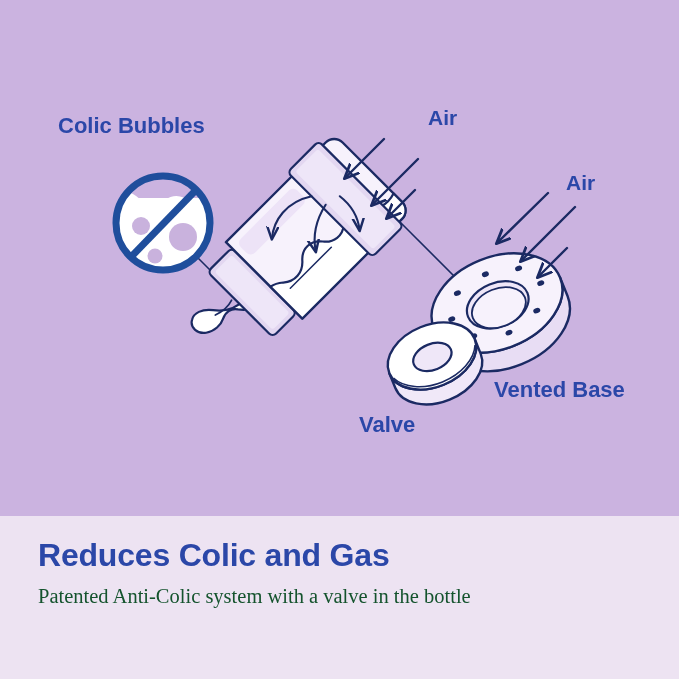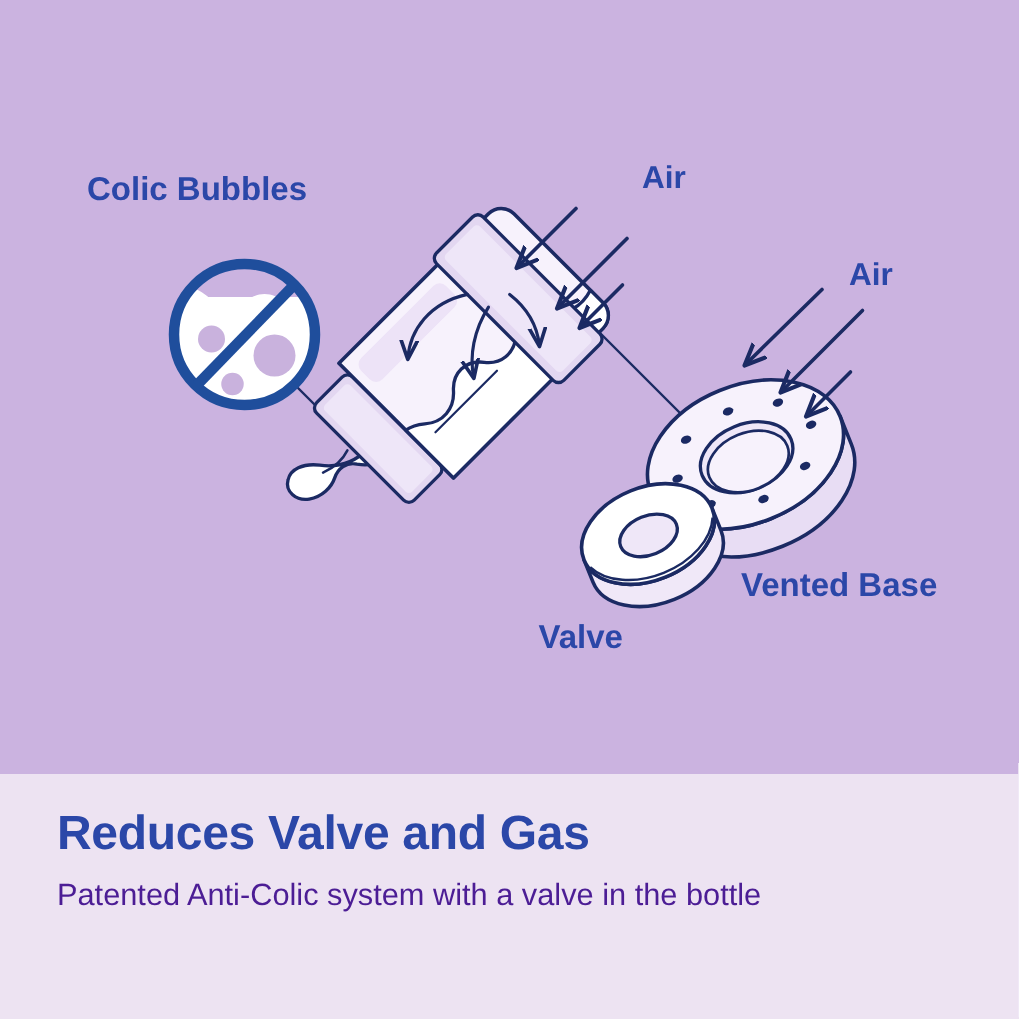--- a/index.html
+++ b/index.html
@@ -56,24 +56,24 @@
     font-family: "Liberation Sans", sans-serif;
     font-size: 32px;
     font-weight: bold;
     color: #2b47a8;
     letter-spacing: -0.2px;
     line-height: 1.1;
     margin: 0 0 9px 0;
     white-space: nowrap;
   }
   .subline {
-    font-family: Liberation Sans, sans-serif;
+    font-family: Liberation Serif, serif;
     font-size: 20.5px;
     font-weight: normal;
-    color: #4c1d95;
+    color: #14532d;
     line-height: 1.45;
     margin: 0;
     max-width: 600px;
   }
   .label-text {
     font-family: "Liberation Sans", sans-serif;
     font-weight: bold;
     fill: #2b47a8;
   }
   .label-colic { font-size: 22px; }
@@ -248,18 +248,18 @@
 
         <text class="label-text label-valve" x="359" y="432">Valve</text>
 
         <text class="label-text label-vented" x="494" y="397">Vented Base</text>
       </svg>
     </div>
   </div>
 
   <div class="caption-panel">
     <div class="caption-inner">
-      <h2 class="headline">Reduces Valve and Gas</h2>
+      <h2 class="headline">Reduces Colic and Gas</h2>
       <p class="subline">Patented Anti-Colic system with a valve in the bottle</p>
     </div>
   </div>
 
 </div>
 
 </body></html>

